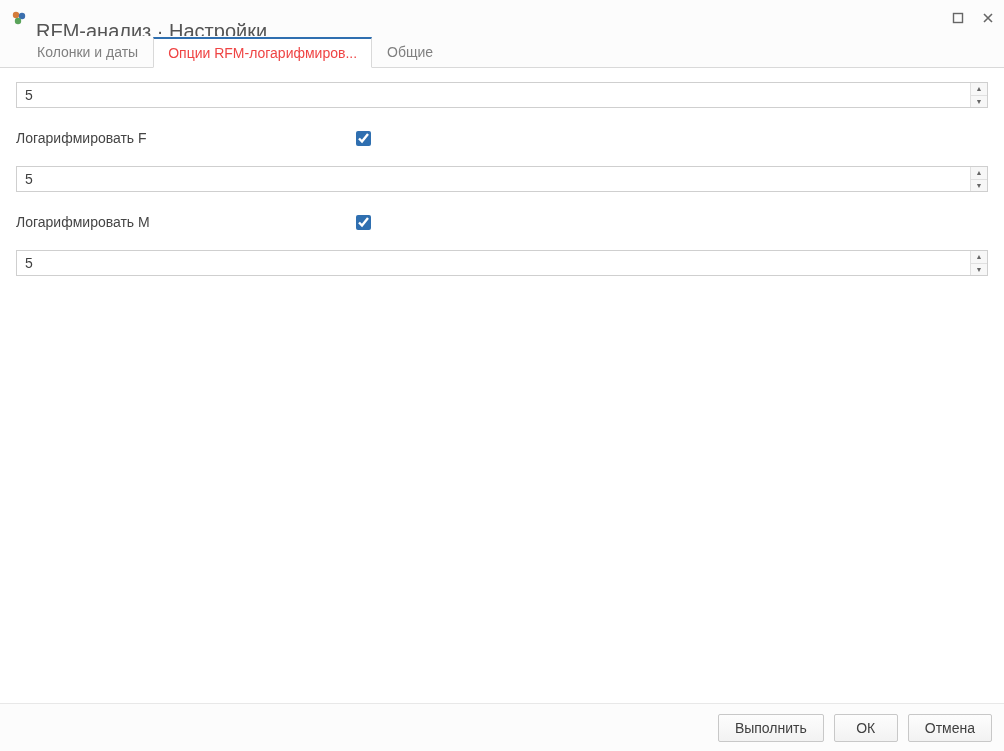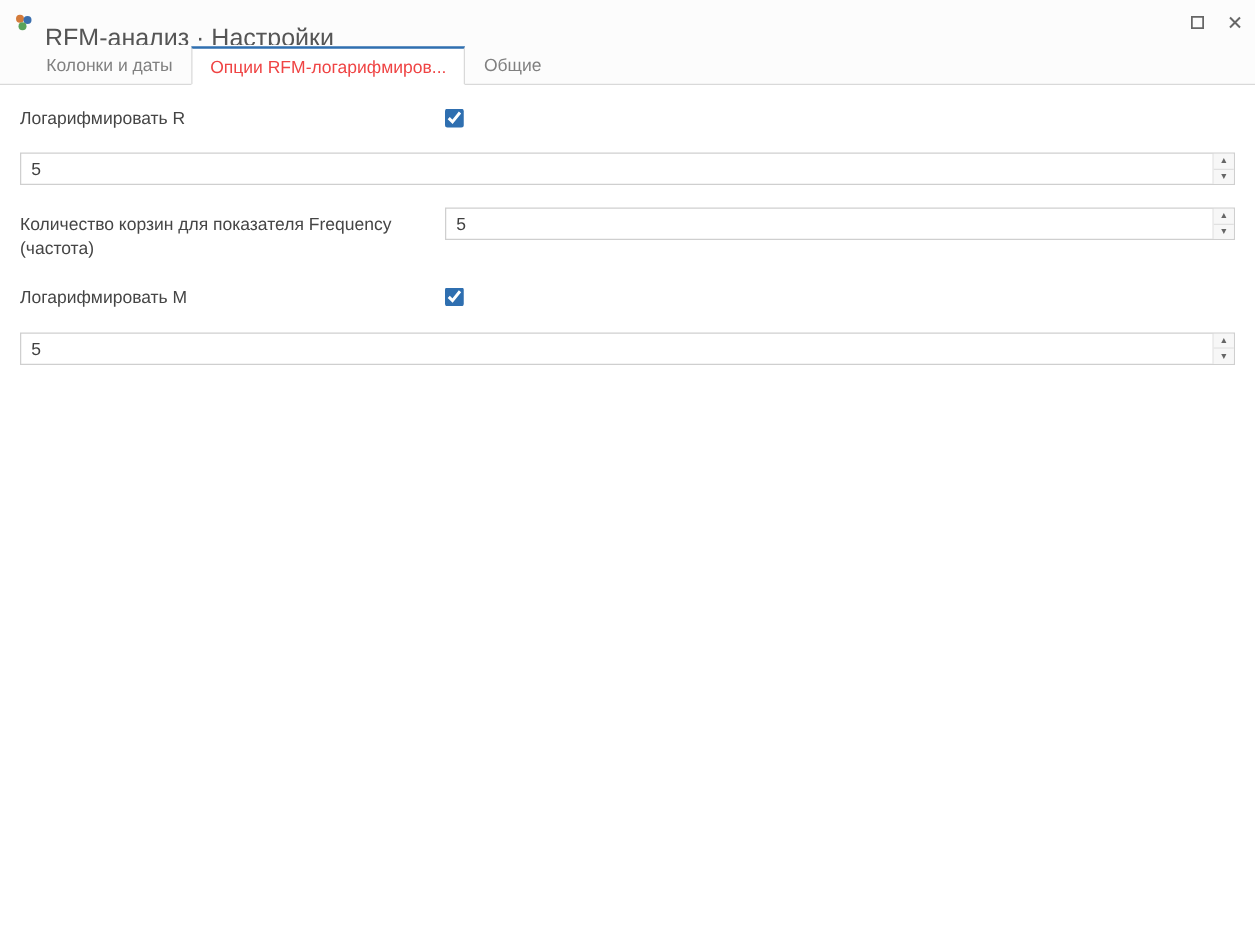--- a/index.html
+++ b/index.html
@@ -194,42 +194,41 @@
     <div class="tab active">
       <span>Опции RFM-логарифмиров...</span>
     </div>
     <div class="tab">
       <span>Общие</span>
     </div>
   </div>
 
   <div class="content">
 
-    <div class="form-row single-line">
-      <div class="form-label">Логарифмировать R</div>
-      <div class="form-control">
-        <input type="checkbox" class="chk" checked="" style="">
-      </div>
-    </div>
 
     <div class="form-row">
       <div class="form-control">
         <div class="spinner">
           <input type="text" value="5" style="">
           <div class="spin-btns">
             <div class="spin-btn">▲</div>
             <div class="spin-btn">▼</div>
           </div>
         </div>
       </div>
     </div>
 
+    <div class="form-row single-line">
+      <div class="form-label">Логарифмировать F</div>
+      <div class="form-control">
+        <input type="checkbox" class="chk" checked="" style="">
+      </div>
+    </div>
 
     <div class="form-row">
-      <div class="form-label">Количество корзин для показателя Frequency (частота)</div>
       <div class="form-control">
         <div class="spinner">
           <input type="text" value="5" style="">
           <div class="spin-btns">
             <div class="spin-btn">▲</div>
             <div class="spin-btn">▼</div>
           </div>
         </div>
       </div>
     </div>
@@ -248,14 +247,19 @@
           <div class="spin-btns">
             <div class="spin-btn">▲</div>
             <div class="spin-btn">▼</div>
           </div>
         </div>
       </div>
     </div>
 
   </div>
 
+  <div class="footer">
+    <button class="btn">Выполнить</button>
+    <button class="btn">ОК</button>
+    <button class="btn">Отмена</button>
+  </div>
 
 </div>
 
 </body></html>

